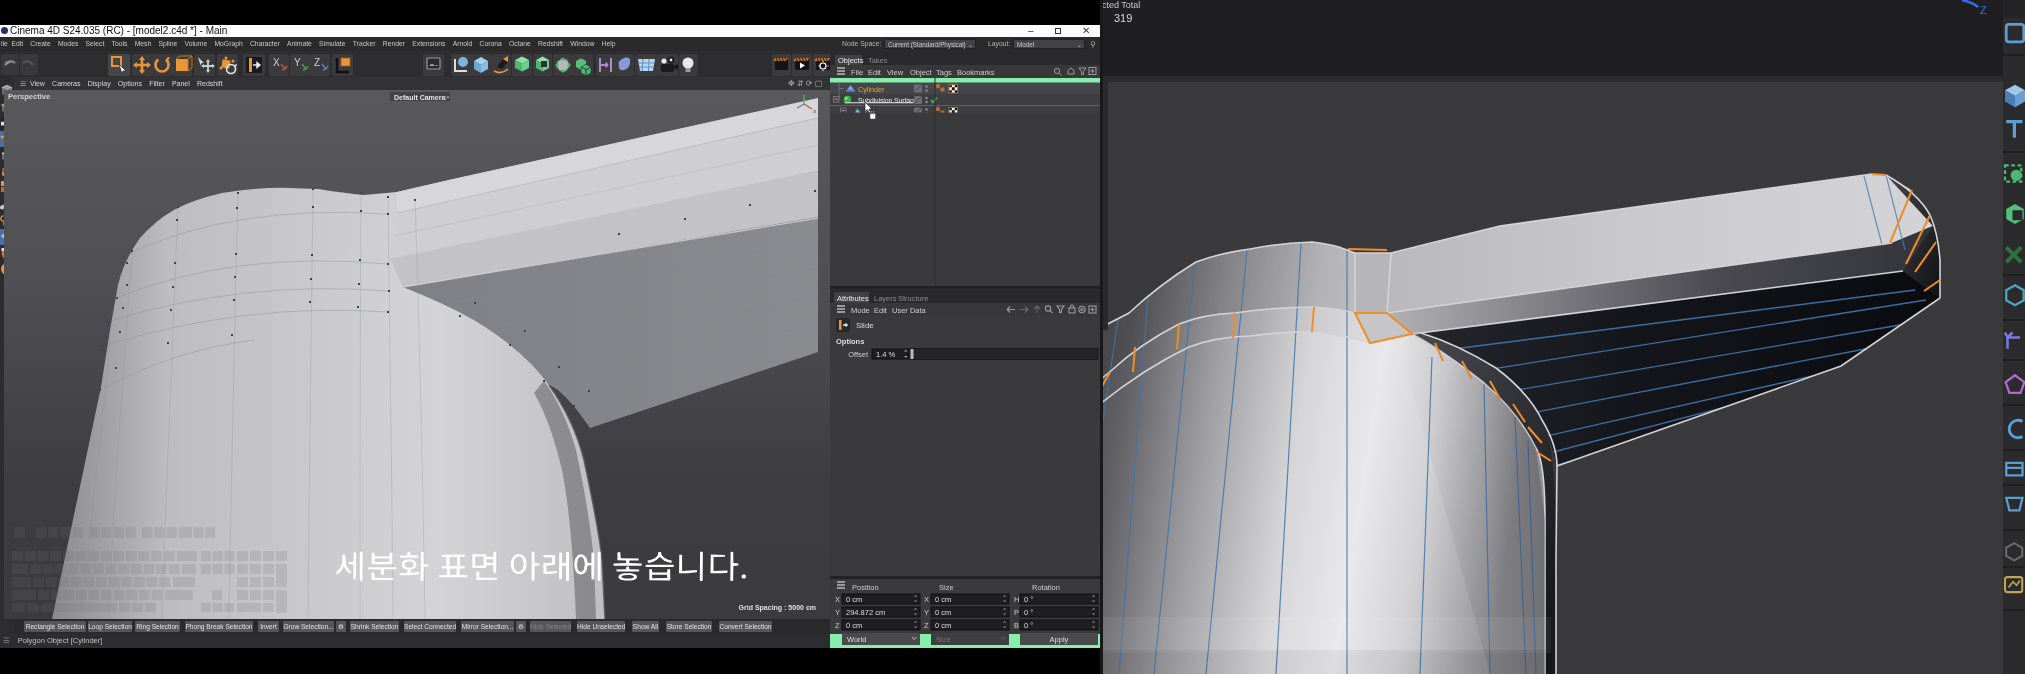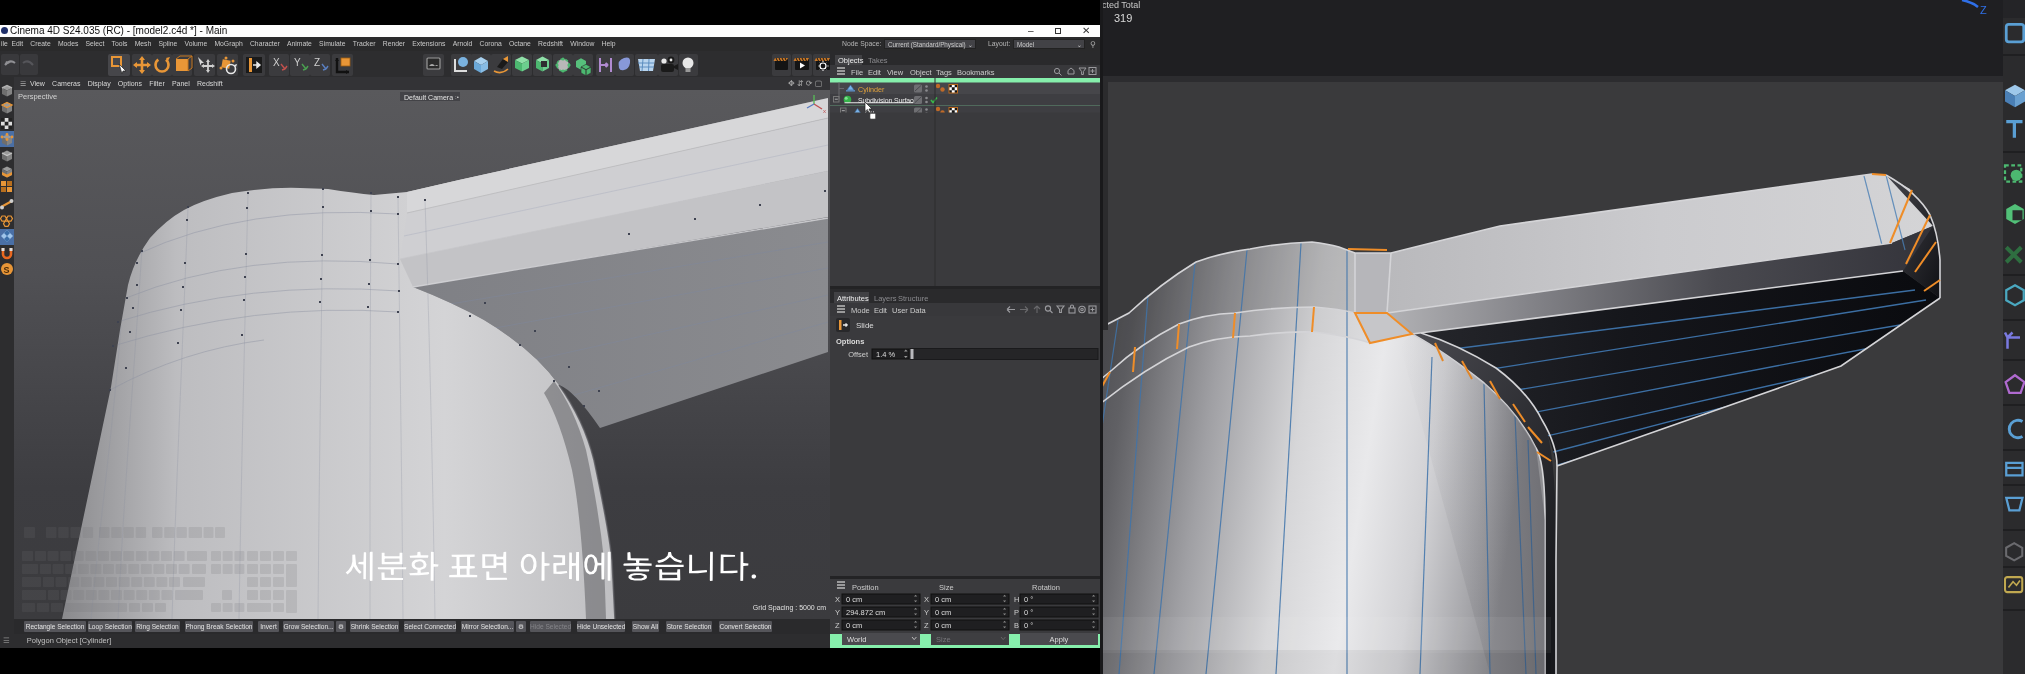--- a/index.html
+++ b/index.html
@@ -4,21 +4,21 @@
 html,body{margin:0;padding:0;background:#000;width:2025px;height:674px;overflow:hidden;}
 *{box-sizing:border-box;font-family:"Liberation Sans",sans-serif;}
 .abs{position:absolute;}
 #page{position:relative;width:2025px;height:674px;background:#000;}
 
 #titlebar{left:0;top:25px;width:1100px;height:12px;background:#fdfdfd;color:#111;font-size:10px;line-height:12px;}
 #menubar{left:0;top:37px;width:1100px;height:14px;background:#2a2a2b;color:#c9c9c9;font-size:6.8px;line-height:14px;white-space:nowrap;}
 #toolbar{left:0;top:51px;width:1100px;height:26px;background:#2d2d2f;}
 #leftcol{left:0;top:77px;width:14px;height:557px;background:#2d2d2f;}
 #vpmenu{left:14px;top:77px;width:816px;height:13px;background:#333336;color:#d8d8d8;font-size:7px;line-height:13px;}
-#viewport{left:14px;top:90px;width:911px;height:529px;background:linear-gradient(#59595c,#505054 35%,#3d3d41 75%,#3b3b3e);overflow:hidden;}
+#viewport{left:4px;top:90px;width:911px;height:529px;background:linear-gradient(#59595c,#505054 35%,#3d3d41 75%,#3b3b3e);overflow:hidden;font-weight:bold;}
 #selbar{left:14px;top:619px;width:816px;height:15px;background:#2a2a2c;}
 #statusbar{left:0;top:634px;width:830px;height:14px;background:#2d2d2f;color:#c0c0c0;font-size:7.5px;line-height:14px;}
 #rpanels{left:830px;top:51px;width:303px;height:597px;background:#86efac;}
 .mi{display:inline-block;margin:0 3.6px;}
 
 #rhalf{left:1100px;top:0;width:925px;height:674px;background:#bef264;overflow:hidden;}
 .btn{position:absolute;top:2px;height:11px;background:#55555a;color:#e4e4e4;font-size:6.6px;line-height:11px;text-align:center;border-radius:1px;white-space:nowrap;overflow:hidden;}
 </style></head>
 <body>
 <div id="page">
@@ -488,21 +488,21 @@
     <div class="btn" style="left:390px;width:52px;">Select Connected</div>
     <div class="btn" style="left:447px;width:53px;">Mirror Selection...</div>
     <div class="btn" style="left:502px;width:10px;">⚙</div>
     <div class="btn" style="left:516px;width:41px;color:#85858a;">Hide Selected</div>
     <div class="btn" style="left:563px;width:48px;">Hide Unselected</div>
     <div class="btn" style="left:618px;width:27px;">Show All</div>
     <div class="btn" style="left:652px;width:46px;">Store Selection</div>
     <div class="btn" style="left:705px;width:53px;">Convert Selection</div>
   </div>
 
-  <div class="abs" id="statusbar"><span style="margin-left:3px;color:#888;">☰</span><span style="margin-left:17px;text-align:center;">Polygon Object [Cylinder]</span></div>
+  <div class="abs" id="statusbar"><span style="margin-left:3px;color:#888;">☰</span><span style="margin-left:8px;text-align:center;">Polygon Object [Cylinder]</span></div>
 
   <div class="abs" id="rpanels">
     <svg width="270" height="597" style="position:absolute;left:0;top:0;">
 
       <rect x="0" y="0" width="270" height="14" fill="#2a2a2c"></rect>
       <rect x="5" y="4" width="27" height="10" fill="#414144"></rect>
       <text x="8" y="12" font-size="7.5" fill="#eee">Objects</text>
       <text x="38" y="12" font-size="7.5" fill="#8a8a8e">Takes</text>
       <rect x="0" y="14" width="270" height="13" fill="#38383b"></rect>
       <g font-size="7.5" fill="#ccc">

